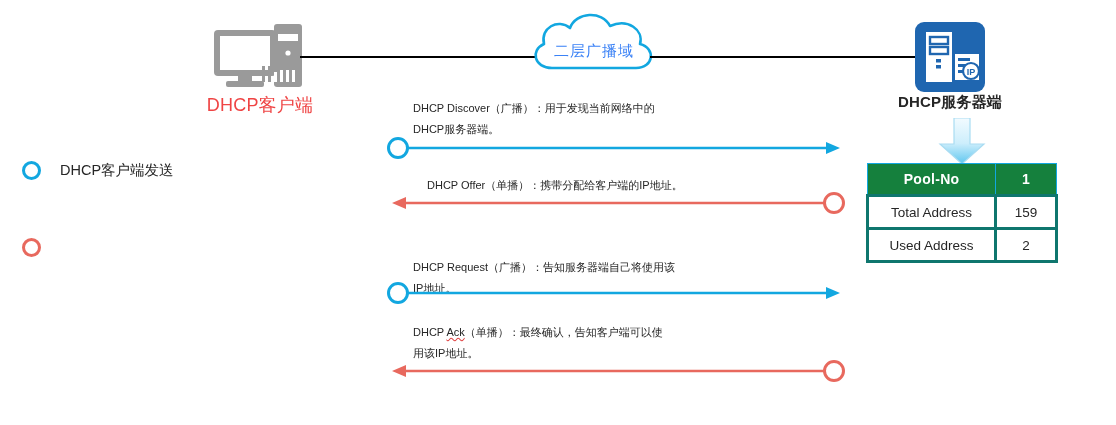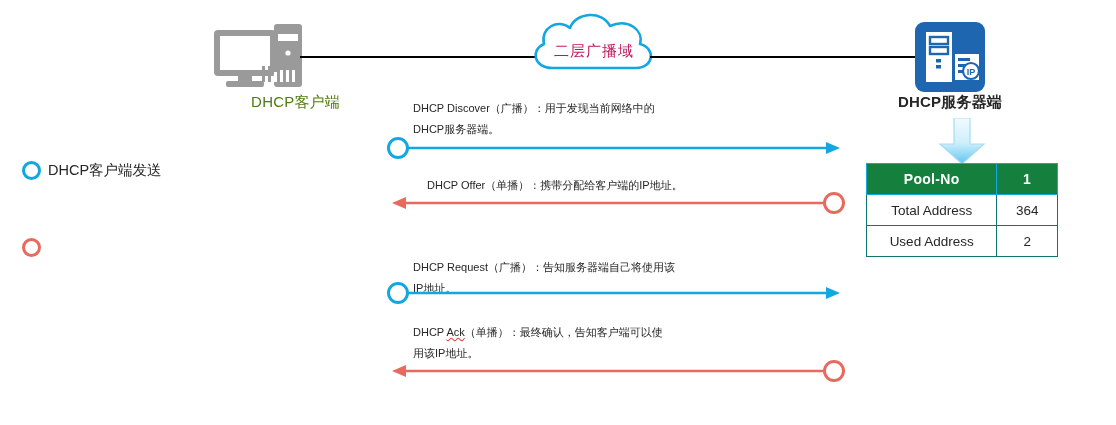--- a/index.html
+++ b/index.html
@@ -6,46 +6,46 @@
   body{
     width:1116px;height:425px;position:relative;overflow:hidden;
     font-family:"Liberation Sans","DejaVu Sans",sans-serif;
     color:#1a1a1a;
     -webkit-font-smoothing:antialiased;
   }
   .abs{position:absolute;}
 
   
   #client-icon{left:212px;top:22px;width:98px;height:70px;}
-  #client-label{left:180px;top:93px;width:160px;text-align:right;font-size:15px;color:#4d7c0f;letter-spacing:.2px;}
+  #client-label{left:180px;top:93px;width:160px;text-align:center;font-size:18px;color:#ef4444;letter-spacing:.2px;}
 
   #cloud{left:524px;top:8px;width:140px;height:72px;}
-  #cloud-text{left:524px;top:42px;width:140px;text-align:center;font-size:15px;color:#be185d;letter-spacing:1px;}
+  #cloud-text{left:524px;top:42px;width:140px;text-align:center;font-size:15px;color:#3b82f6;letter-spacing:1px;}
 
   #server-icon{left:915px;top:22px;width:70px;height:68px;}
   #server-label{left:880px;top:93px;width:140px;text-align:center;font-size:15px;color:#262626;letter-spacing:.2px;font-weight:bold;}
 
   .wire{background:#000000;height:2px;}
   #wire-left{left:300px;top:56px;width:248px;}
   #wire-right{left:650px;top:56px;width:270px;}
 
   #down-arrow{left:936px;top:118px;width:52px;height:48px;}
 
   
   #pool-table{left:866px;top:163px;border-collapse:collapse;width:192px;
               font-size:13.5px;}
-  #pool-table td,#pool-table th{border:1px solid #0f766e;padding:0;height:30px;
+  #pool-table td,#pool-table th{border:3px solid #0f766e;padding:0;height:30px;
               text-align:center;font-weight:normal;color:#262626;}
   #pool-table thead th{background:#15803d;color:#ffffff;font-weight:bold;
               font-size:14px;border:1px solid #12A7E0;letter-spacing:.3px;}
   #pool-table .lbl{width:130px;}
   #pool-table .val{width:60px;}
 
   
-  .legend-row{display:flex;align-items:center;gap:7px;}
+  .legend-row{display:flex;align-items:center;gap:19px;}
   #legend-client{left:22px;top:161px;}
   #legend-server{left:22px;top:238px;}
   .ring{width:19px;height:19px;border-radius:50%;box-sizing:border-box;flex:0 0 auto;}
   .ring.blue{border:3px solid #12A7E0;}
   .ring.red{border:3px solid #E8695E;}
   .legend-text{font-size:14.5px;color:#262626;white-space:nowrap;}
 
   
   .msg-text{font-size:11px;line-height:21px;color:#262626;white-space:pre-line;}
   .msg1-text{left:413px;top:98px;width:450px;}
@@ -138,21 +138,21 @@
 <table class="abs" id="pool-table">
   <thead>
     <tr>
       <th class="lbl">Pool-No</th>
       <th class="val">1</th>
     </tr>
   </thead>
   <tbody>
     <tr>
       <td class="lbl">Total Address</td>
-      <td class="val">364</td>
+      <td class="val">159</td>
     </tr>
     <tr>
       <td class="lbl">Used Address</td>
       <td class="val">2</td>
     </tr>
   </tbody>
 </table>
 
 <div class="abs legend-row" id="legend-client">
   <span class="ring blue"></span>

